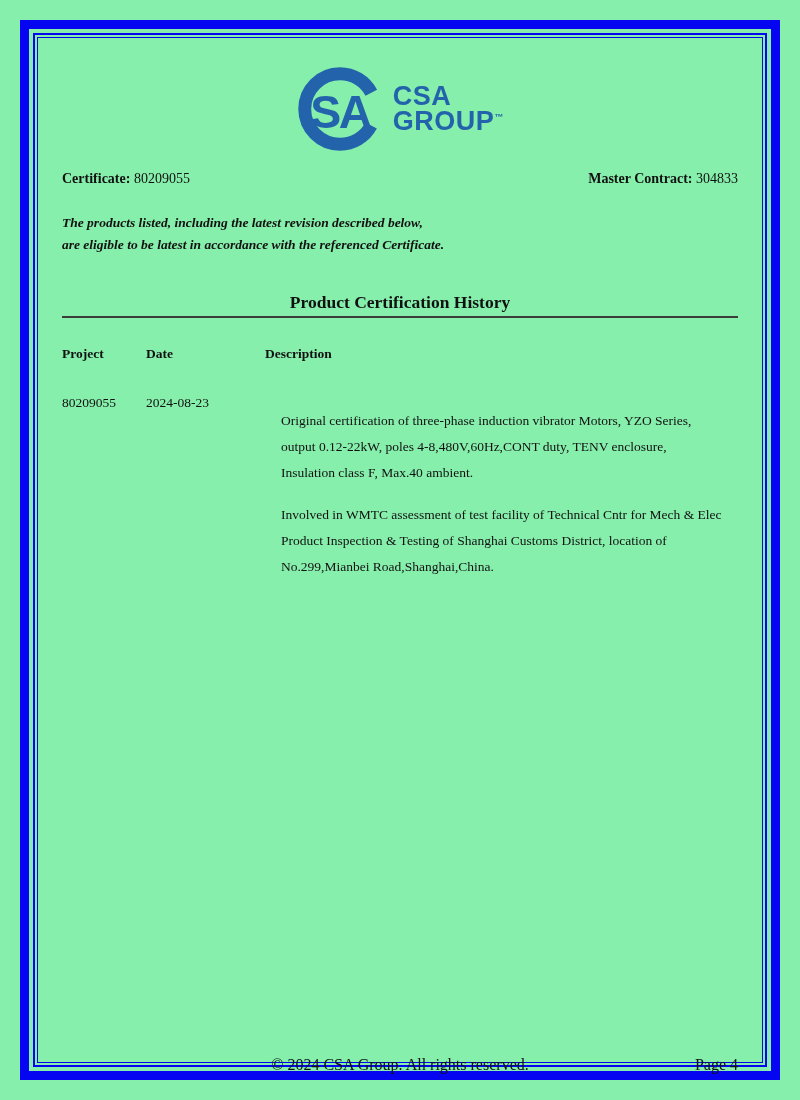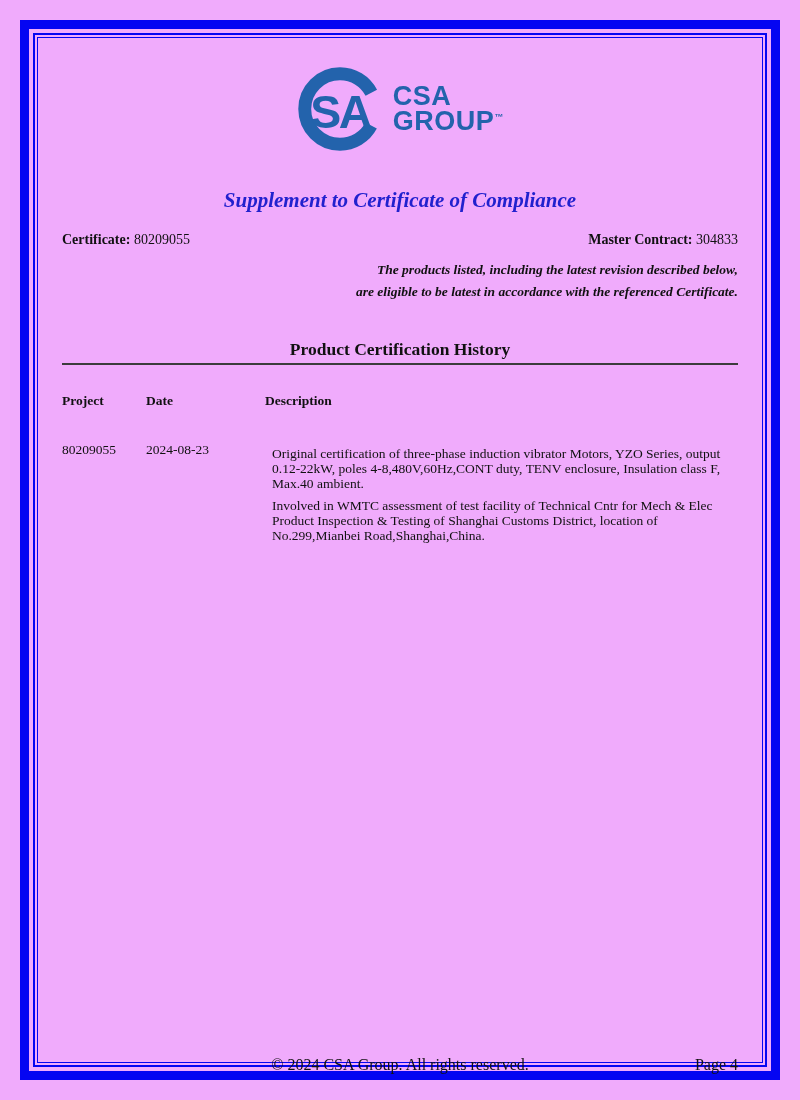--- a/index.html
+++ b/index.html
@@ -1,17 +1,17 @@
 <!DOCTYPE html>
 <html style="--border-blue: #0505f2; --logo-blue: #2363ac; --title-blue: #2121ce;"><head>
 <meta charset="utf-8">
 <style>
   html,body{margin:0;padding:0;background:#fff;}
   .page{
-    position:relative;width:800px;height:1100px;background:#f0abfc;overflow:hidden;
+    position:relative;width:800px;height:1100px;background:#86efac;overflow:hidden;
     font-family:"Liberation Serif", serif;color:#111;
   }
   .frame{position:absolute;pointer-events:none;}
   .frame-outer{inset:20px;border:9px solid var(--border-blue);}
   .frame-mid{inset:33px;border:2px solid var(--border-blue);}
   .frame-inner{inset:37px;border:1px solid var(--border-blue);}
   .content{position:absolute;inset:40px;padding:0 22px;}
 
   
   .logo{margin-top:26px;display:flex;justify-content:center;align-items:center;gap:10px;}
@@ -26,32 +26,32 @@
   .doc-title{
     margin:36px 0 0 0;text-align:center;
     font-size:21px;font-weight:bold;font-style:italic;color:var(--title-blue);
   }
 
   
   .cert-row{margin-top:19px;display:flex;justify-content:space-between;font-size:14px;align-items:center;}
   .b{font-weight:bold;}
 
   
-  .notice{margin-top:11px;text-align:right;font-size:13.5px;font-weight:bold;font-style:italic;line-height:1.65;}
+  .notice{margin-top:25px;text-align:left;font-size:13.5px;font-weight:bold;font-style:italic;line-height:1.65;}
 
   
   .section{margin-top:35px;}
   .section h2{margin:0;text-align:center;font-size:17.5px;font-weight:bold;}
   .rule{margin-top:3px;border-top:2.5px solid #3c3c3c;}
 
   
   .table{margin-top:25px;display:grid;grid-template-columns:84px 119px 1fr;row-gap:27px;font-size:13.5px;}
   .th{font-weight:bold;}
   .cell{line-height:22px;}
-  .desc p{margin:7px;line-height:15px;}
+  .desc p{margin:16px;line-height:26px;}
 
   
   .footer{position:absolute;left:62px;right:62px;bottom:26px;font-size:16px;}
   .copyright{display:block;text-align:center;}
   .pageno{position:absolute;right:0;top:0;}
 </style>
 </head>
 <body>
 
 <div class="page">
@@ -65,21 +65,20 @@
       <svg width="86" height="86" viewBox="0 0 100 100" aria-hidden="true">
         <circle cx="50" cy="50" r="41" fill="none" stroke="#2363ac" stroke-width="15" stroke-dasharray="0 20 217.6 20"></circle>
         <text x="50" y="53" text-anchor="middle" dominant-baseline="central" font-family="Liberation Sans, sans-serif" font-weight="bold" font-size="54" letter-spacing="-3" fill="#2363ac">SA</text>
       </svg>
       <div class="wordmark">
         <div>CSA</div>
         <div><span>GROUP</span><span class="tm">™</span></div>
       </div>
     </div>
 
-    <h1 class="doc-title">Supplement to Certificate of Compliance</h1>
 
     <div class="cert-row">
       <div>
         <span class="b">Certificate:</span>
         <span>80209055</span>
       </div>
       <div>
         <span class="b">Master Contract:</span>
         <span>304833</span>
       </div>

